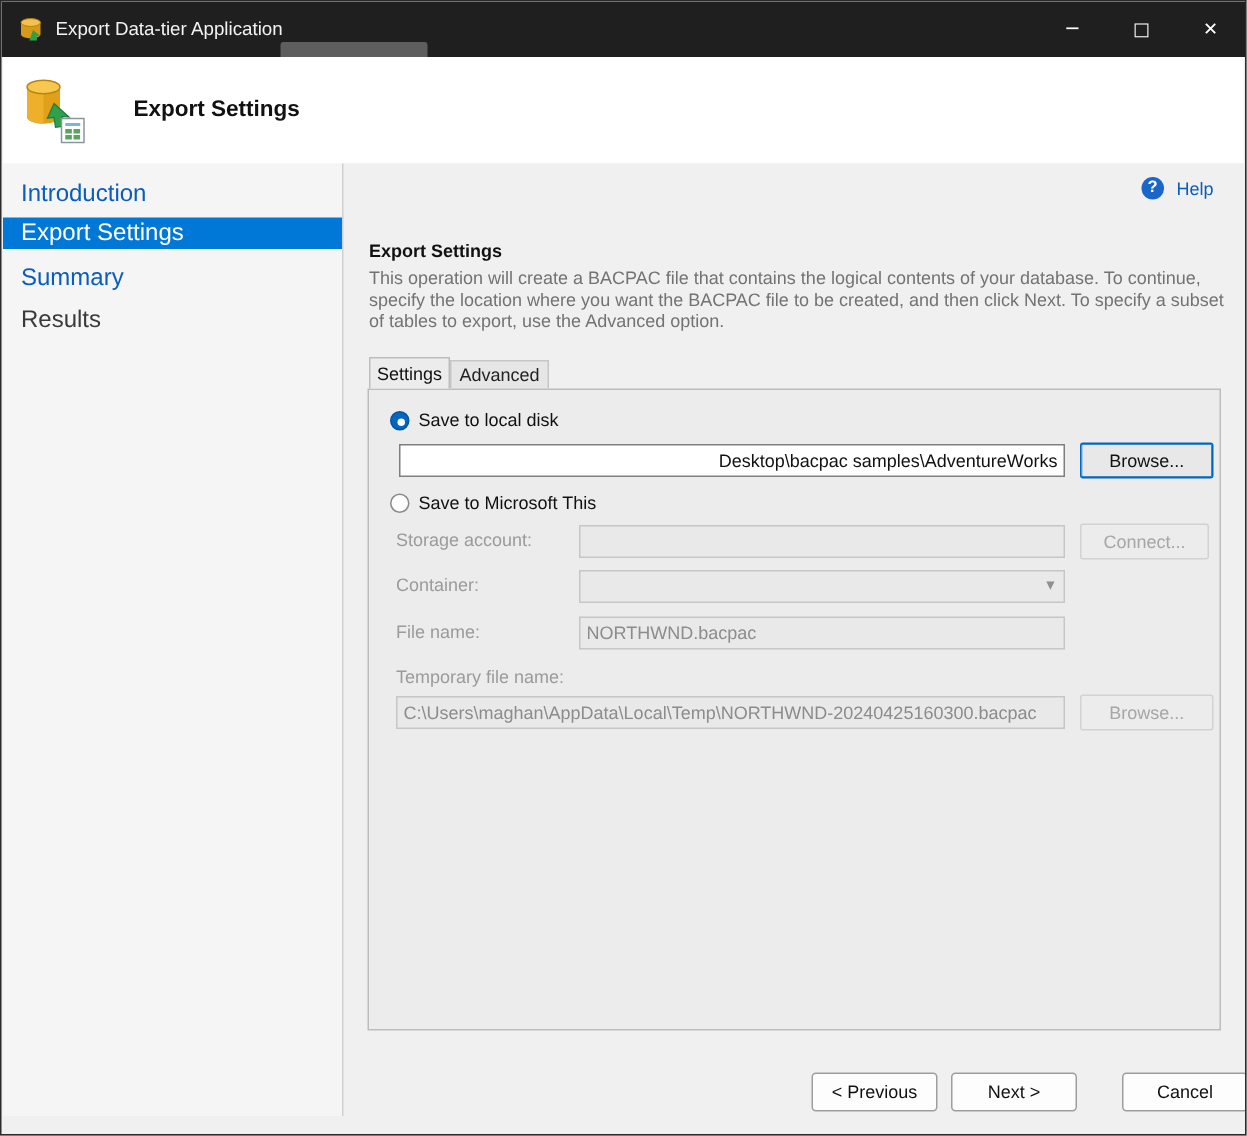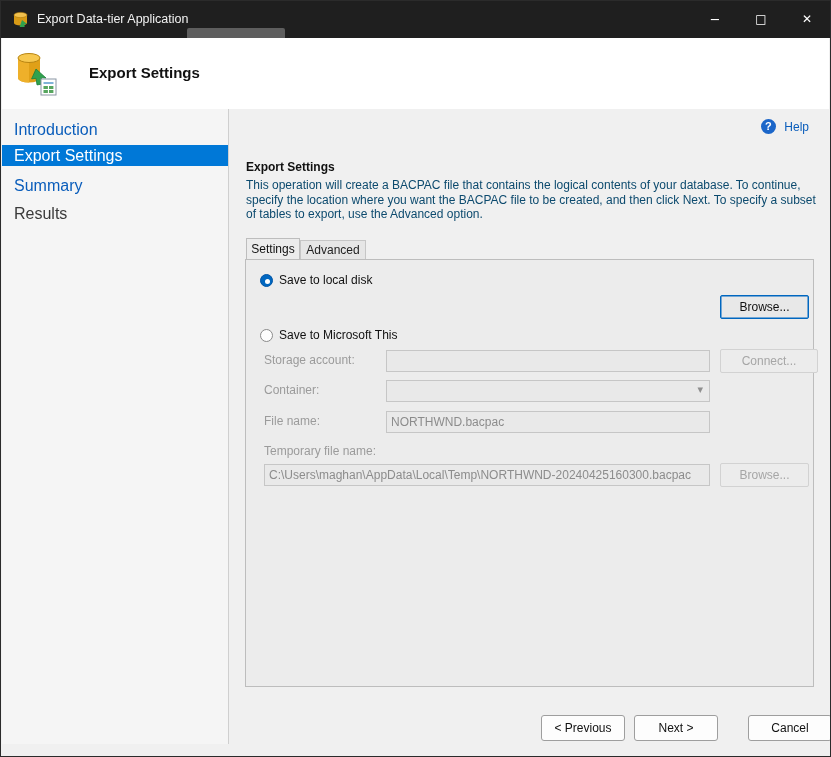--- a/index.html
+++ b/index.html
@@ -34,21 +34,21 @@
   .nav-3 { top:94px; }
 
   
   .content { position:absolute; top:108px; left:229px; right:1px; bottom:1px; background:#f0f0f0; }
 
   .help-link { position:absolute; top:8px; right:20px; height:16px; cursor:pointer; }
   .help-icon { display:inline-block; width:15px; height:15px; border-radius:50%; background:#1b66c9; color:#fff; font-size:11px; font-weight:bold; text-align:center; line-height:15px; vertical-align:middle; }
   .help-text { color:#0a5dbb; font-size:12px; margin-left:4px; vertical-align:middle; }
 
   .section-title { position:absolute; left:16px; top:51px; font-size:12px; font-weight:bold; color:#111; }
-  .description { position:absolute; left:16px; top:69px; width:572px; font-size:12px; line-height:14.6px; color:#0c4a6e; }
+  .description { position:absolute; left:16px; top:69px; width:572px; font-size:12px; line-height:14.6px; color:#737373; }
 
   
   .tab { position:absolute; height:21px; line-height:20px; font-size:12px; text-align:center; cursor:pointer; }
   .tab-active { left:16px; top:129px; width:54px; background:#ececec; border:1px solid #bdbdbd; border-bottom:none; z-index:3; color:#111; }
   .tab-inactive { left:70px; top:131px; width:66px; background:#e6e6e6; border:1px solid #c6c6c6; border-bottom:none; height:19px; line-height:18px; z-index:1; color:#222; }
 
   
   .panel { position:absolute; left:15px; top:150px; width:569px; height:428px; background:#ececec; border:1px solid #bdbdbd; z-index:2; }
 
   .radio { position:absolute; width:13px; height:13px; border-radius:50%; }
@@ -73,21 +73,21 @@
   .field-label { position:absolute; font-size:12px; color:#9b9b9b; white-space:nowrap; }
   .fl-storage { left:18px; top:93px; }
   .fl-container { left:18px; top:123px; }
   .fl-file { left:18px; top:154px; }
   .fl-temp { left:18px; top:184px; }
 
   .btn { position:absolute; height:24px; font-size:12px; font-family:"Liberation Sans", sans-serif; background:#e8e8e8; border:1px solid #8f8f8f; border-radius:2px; cursor:pointer; color:#111; }
   .btn-accent { border:1px solid #0067c0; box-shadow:0 0 0 0.5px #0067c0 inset; }
   .btn-browse1 { left:474px; top:35px; width:89px; }
   .btn-dis { background:#ececec; border:1px solid #d2d2d2; color:#a6a6a6; cursor:default; }
-  .btn-connect { left:474px; top:89px; width:98px; }
+  .btn-connect { left:474px; top:89px; width:86px; }
   .btn-browse2 { left:474px; top:203px; width:89px; }
 
   .footer-btn { position:absolute; width:84px; height:26px; top:606px; font-size:12px; background:#fdfdfd; border:1px solid #9e9e9e; border-radius:3px; cursor:pointer; color:#111; }
   .fb-prev { left:311px; }
   .fb-next { left:404px; }
   .fb-cancel { left:498px;margin-left:20px; }
 </style>
 </head>
 <body>
 
@@ -144,20 +144,21 @@
     <div class="description">This operation will create a BACPAC file that contains the logical contents of your database. To continue, specify the location where you want the BACPAC file to be created, and then click Next. To specify a subset of tables to export, use the Advanced option.</div>
 
     <div class="tab tab-active">Settings</div>
     <div class="tab tab-inactive">Advanced</div>
 
     <div class="panel">
 
       <span class="radio radio-on"></span>
       <span class="radio-label lbl-local">Save to local disk</span>
 
+      <div class="textbox tb-path">Desktop\bacpac samples\AdventureWorks</div>
       <button class="btn btn-accent btn-browse1">Browse...</button>
 
       <span class="radio radio-off"></span>
       <span class="radio-label lbl-azure">Save to Microsoft This</span>
 
       <span class="field-label fl-storage">Storage account:</span>
       <div class="textbox-dis tb-storage"></div>
       <button class="btn btn-dis btn-connect">Connect...</button>
 
       <span class="field-label fl-container">Container:</span>

